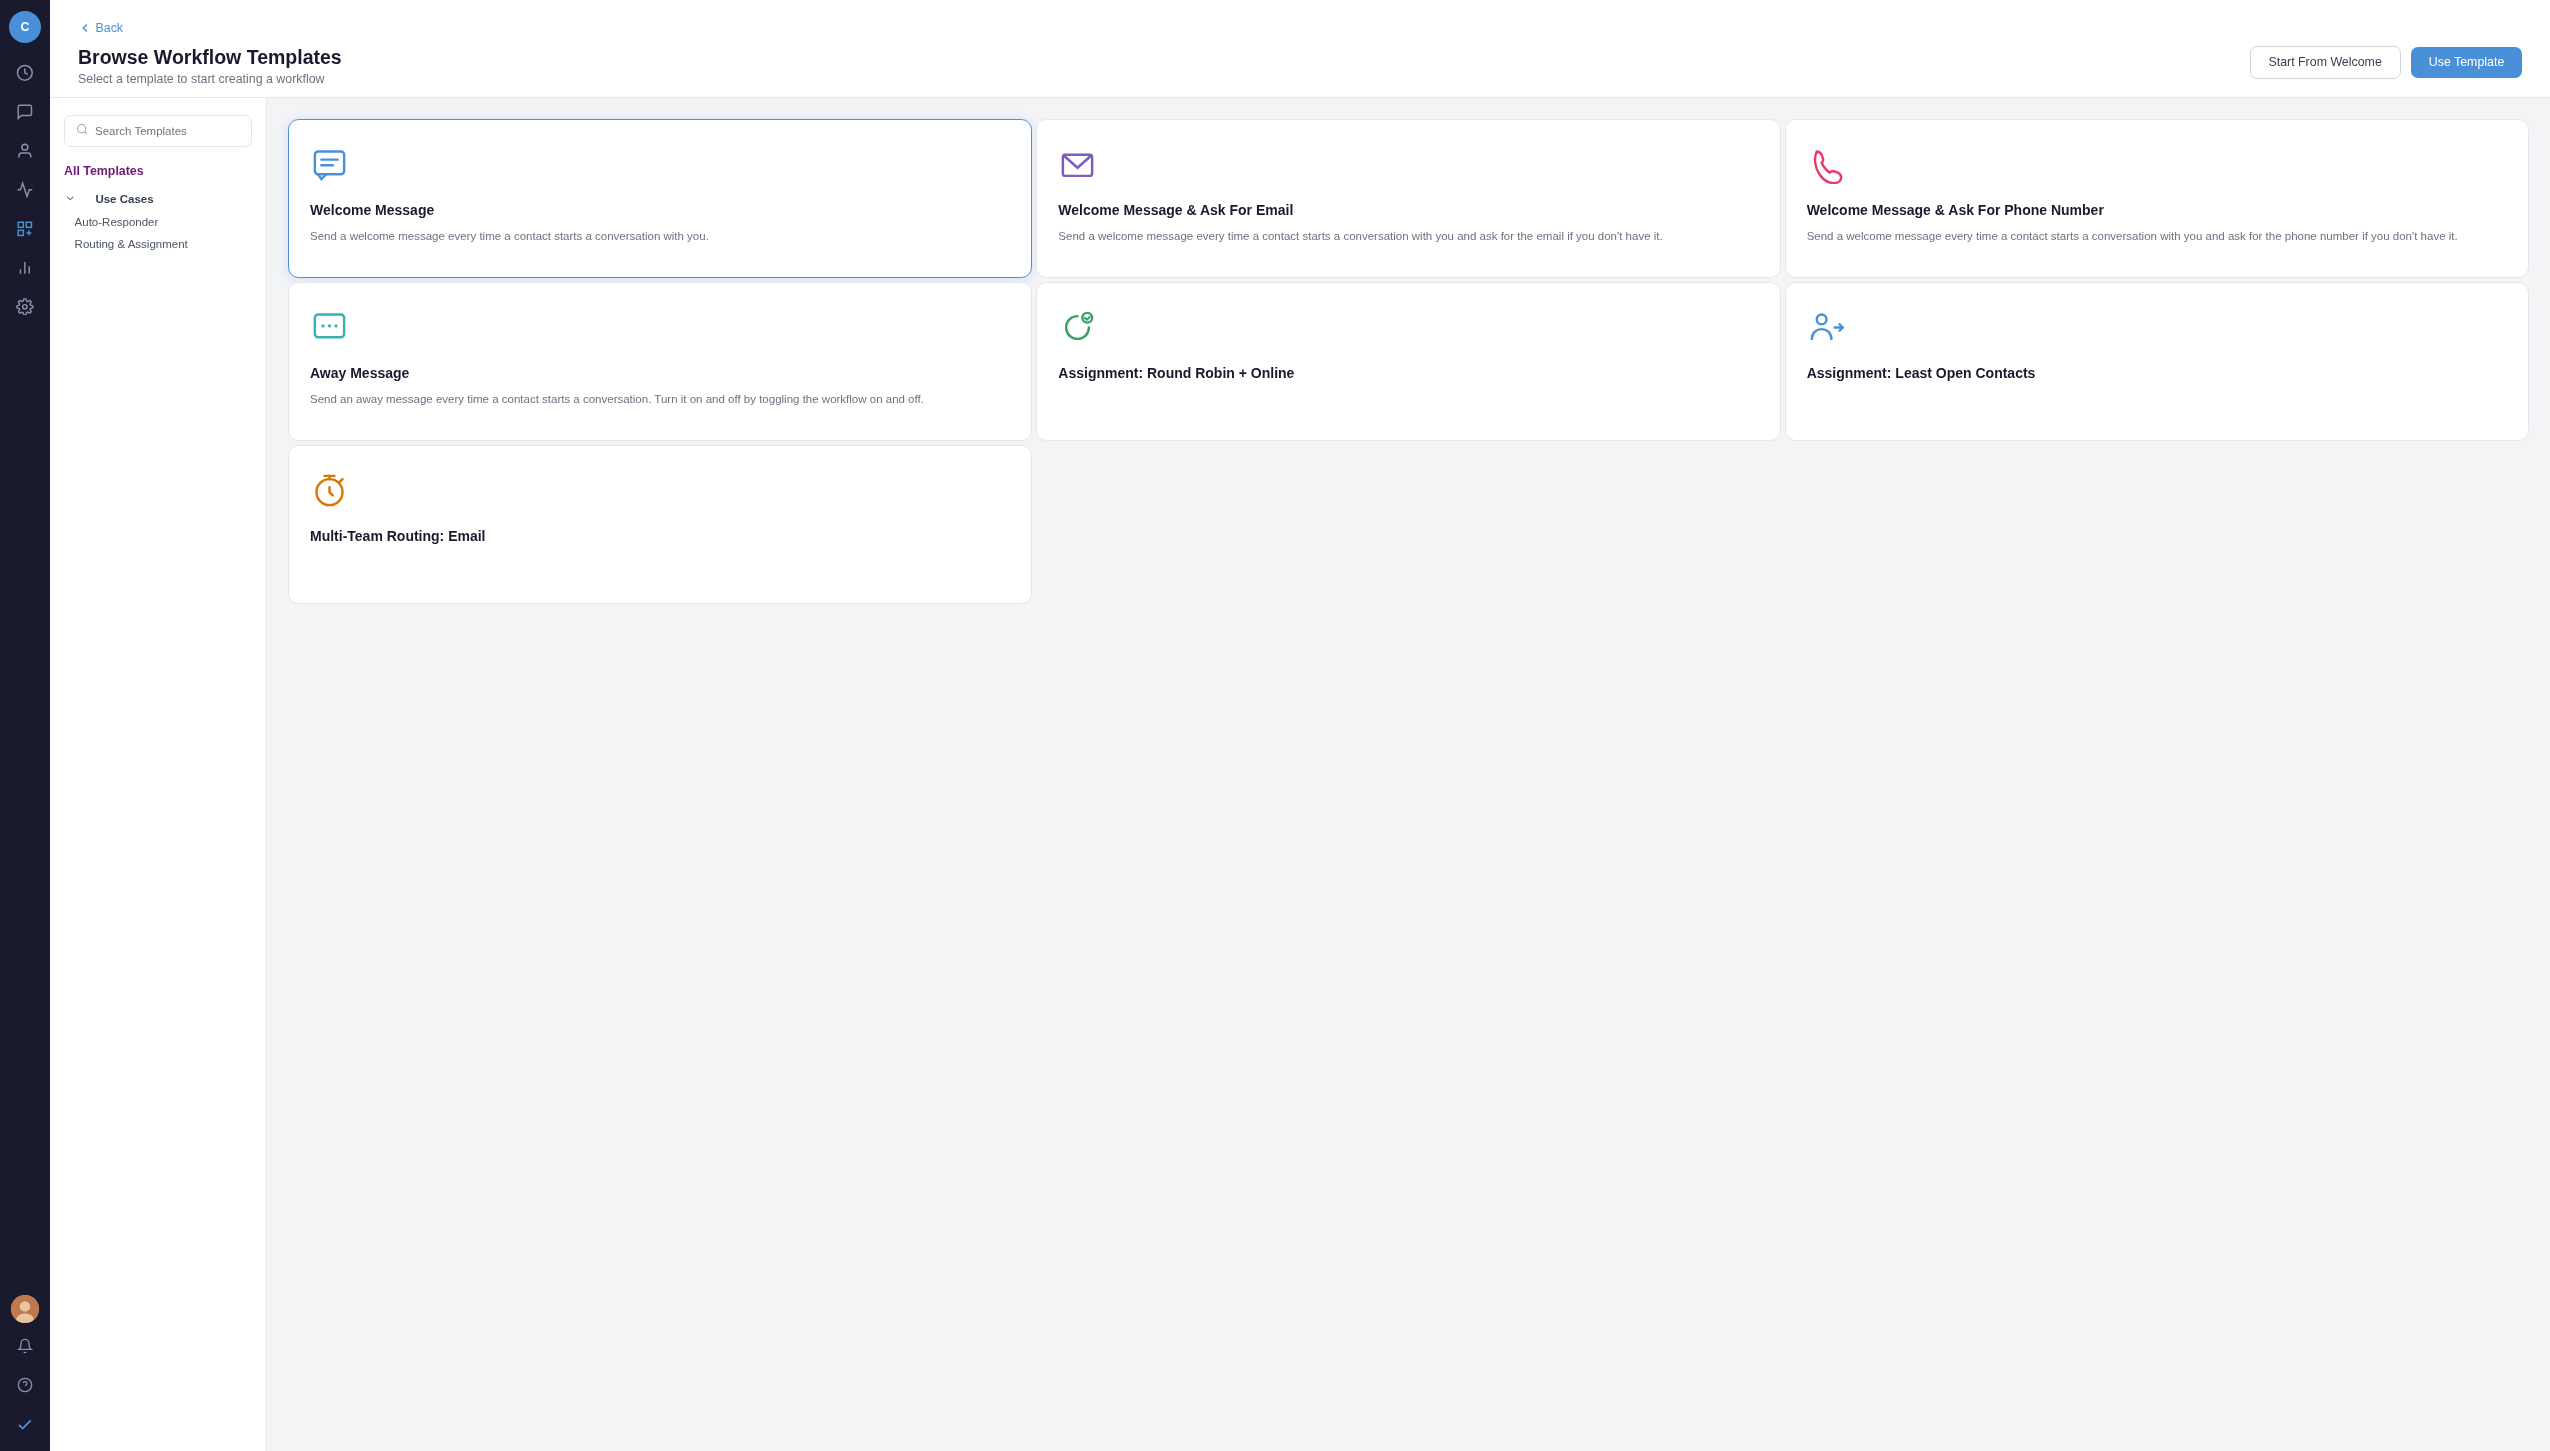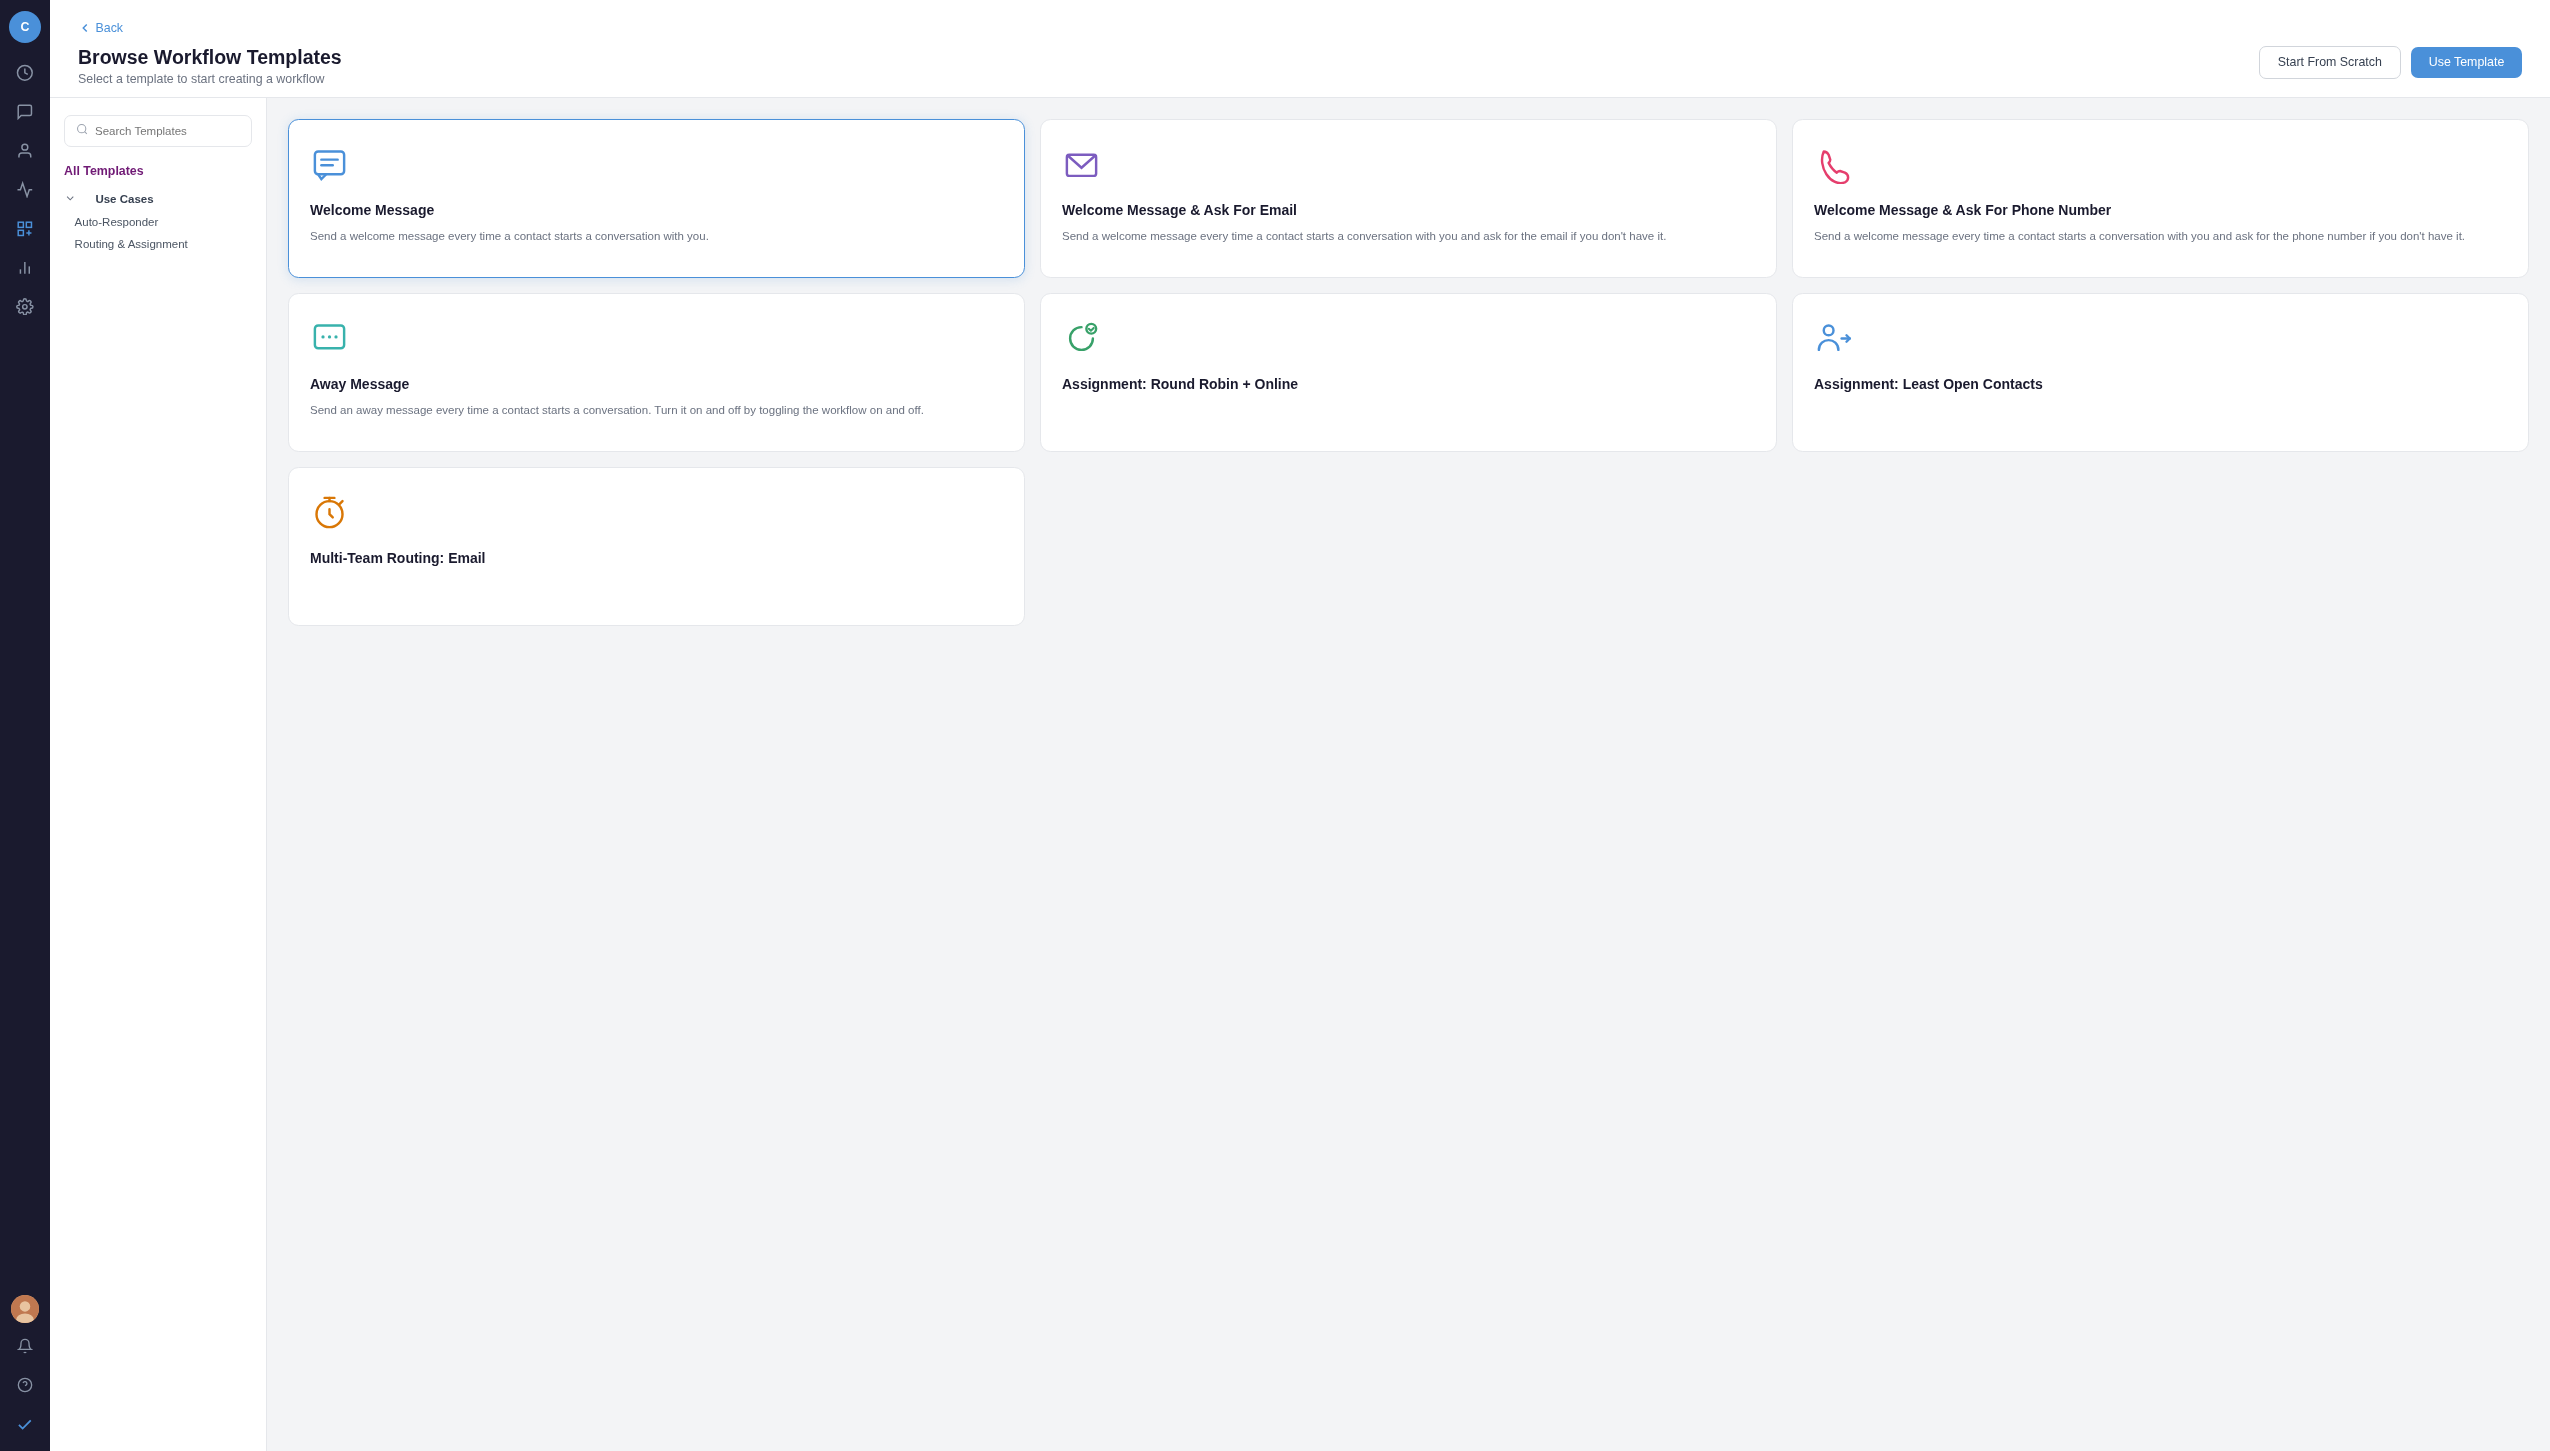--- a/index.html
+++ b/index.html
@@ -151,21 +151,21 @@
     
     .templates-area {
       flex: 1;
       overflow-y: auto;
       padding: 21px;
       background: #f3f4f6;
     }
     .templates-grid {
       display: grid;
       grid-template-columns: repeat(3, 1fr);
-      gap: 15px;
+      gap: 4px;
     }
     .template-card {
       background: white;
       border: 1.3px solid #e5e7eb;
       border-radius: 10.6px;
       padding: 25px 21px 21px;
       cursor: pointer;
       transition: border-color 0.2s, box-shadow 0.2s;
       min-height: 159px;
     }
@@ -276,21 +276,21 @@
           <polyline points="15 18 9 12 15 6"></polyline>
         </svg>
       <span>Back</span>
     </a>
     <div class="header-row">
       <div>
         <div class="header-title">Browse Workflow Templates</div>
         <div class="header-subtitle">Select a template to start creating a workflow</div>
       </div>
       <div class="header-actions">
-        <button class="btn-scratch">Start From Scratch</button>
+        <button class="btn-scratch">Start From Welcome</button>
         <button class="btn-use-template">Use Template</button>
       </div>
     </div>
   </div>
 
   <div class="body-area">
 
     <div class="sidebar">
       <div class="search-box">
         <span class="search-icon">

